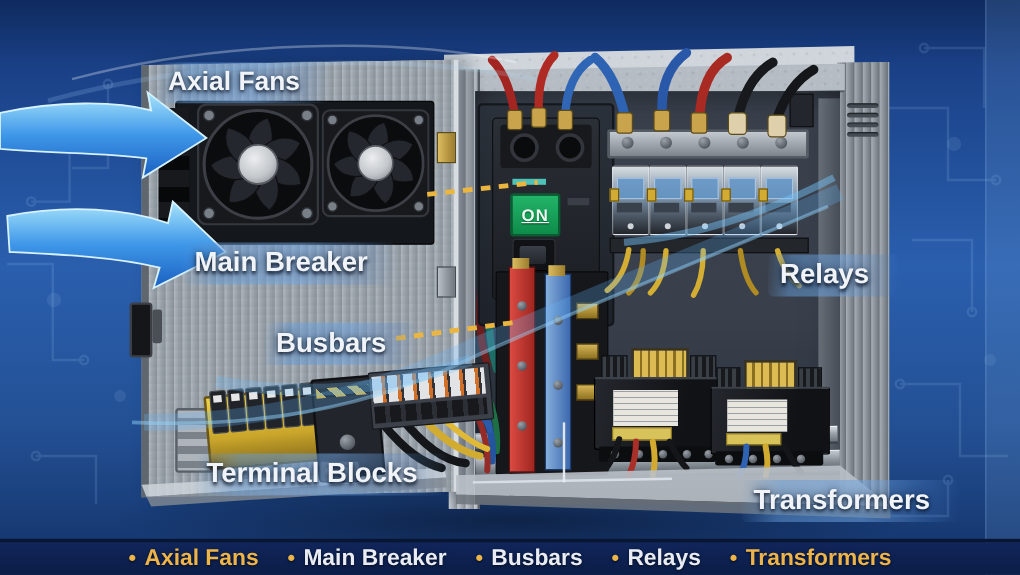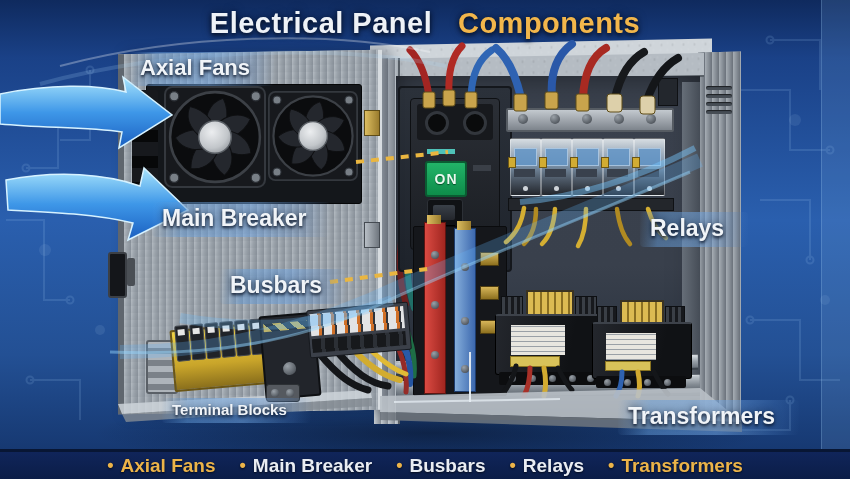--- a/index.html
+++ b/index.html
@@ -105,21 +105,21 @@
                 background:linear-gradient(180deg,#c2c9cf,#848c94 50%,#555d66);border-top:1px solid #e4e9ed;border-bottom:2px solid #31383f;"></div>
     <div class="abs" style="left:0;top:320px;width:304px;height:24px;background:linear-gradient(180deg,#4a5563,#2c3644)"></div>
 
     <div class="abs" style="left:2px;top:10px;width:110px;height:182px;background:linear-gradient(180deg,#2b313a,#1e232b);border:2px solid #14171c;border-radius:4px;">
       <div class="abs" style="left:10px;top:10px;width:88px;height:150px;background:linear-gradient(180deg,#2b2f36,#1b1e23);border:1px solid #0e1013;border-radius:4px;">
         <div class="abs" style="left:6px;top:5px;width:76px;height:36px;background:#17191d;border-radius:3px;"></div>
         <div class="abs" style="left:14px;top:12px;width:18px;height:18px;border-radius:50%;background:#0a0b0c;border:3px solid #32363c;"></div>
         <div class="abs" style="left:52px;top:12px;width:18px;height:18px;border-radius:50%;background:#0a0b0c;border:3px solid #32363c;"></div>
         <div class="abs" style="left:16px;top:50px;width:28px;height:5px;background:#4fc2b8;"></div>
         <div class="abs" style="left:14px;top:62px;width:38px;height:32px;background:linear-gradient(180deg,#22b468,#0e8c4a);border:2px solid #0a5c32;border-radius:3px;display:flex;align-items:center;justify-content:center;">
-          <span style="color:#eafaf0;font-size:14px;font-weight:bold;letter-spacing:1px;text-shadow:0 1px 1px rgba(0,60,30,.8);">ON</span>
+          <span style="color:#eafaf0;font-size:14px;font-weight:bold;letter-spacing:1px;text-shadow:0 1px 1px rgba(0,60,30,.8);text-decoration:underline;">ON</span>
         </div>
         <div class="abs" style="left:62px;top:66px;width:18px;height:6px;background:#3a3f47;"></div>
         <div class="abs" style="left:16px;top:100px;width:34px;height:42px;background:#101215;border-radius:3px;border:1px solid #2c3036;">
           <div class="abs" style="left:5px;top:5px;width:22px;height:15px;background:linear-gradient(180deg,#3a4048,#23262c);border-radius:2px;"></div>
           <div class="abs" style="left:7px;top:25px;width:18px;height:9px;background:#1c0807;border:1px solid #000;box-shadow:0 0 4px rgba(220,40,30,.7) inset;">
             <div class="abs" style="left:3px;top:2px;width:11px;height:4px;background:#d03424;"></div>
           </div>
         </div>
         <div class="abs" style="left:26px;top:146px;width:16px;height:5px;background:#0a0b0d;border-radius:2px;"></div>
       </div>
@@ -408,28 +408,23 @@
     <line x1="356" y1="162" x2="448" y2="152" stroke="#eab640" stroke-width="4" stroke-dasharray="8 7"></line>
     <line x1="330" y1="282" x2="434" y2="268" stroke="#eab640" stroke-width="4" stroke-dasharray="8 7"></line>
     <line x1="470" y1="352" x2="470" y2="402" stroke="#e6edf3" stroke-width="2" opacity="0.95"></line>
     <line x1="394" y1="402" x2="560" y2="399" stroke="#e6edf3" stroke-width="2" opacity="0.75"></line>
   </svg>
 
   <div class="lbl abs" style="left:130px;top:52px;font-size:22px"><span>Axial Fans</span></div>
   <div class="lbl abs" style="left:152px;top:202px;font-size:23px"><span>Main Breaker</span></div>
   <div class="lbl abs" style="left:220px;top:269px;font-size:23px"><span>Busbars</span></div>
   <div class="lbl abs" style="left:640px;top:212px;font-size:23px"><span>Relays</span></div>
-  <div class="lbl abs" style="left:162px;top:398px;font-size:15px"><span>Terminal Blocks</span></div>
+  <div class="lbl abs" style="left:162px;top:378px;font-size:23px"><span>Terminal Blocks</span></div>
   <div class="lbl abs" style="left:618px;top:400px;font-size:23px"><span>Transformers</span></div>
 
-  <div id="title" class="abs">
-    <span class="t-white">Electrical Panel</span>
-    <span class="t-white">&nbsp;</span>
-    <span class="t-gold">Components</span>
-  </div>
 
   <div id="footer" class="abs">
     <span class="f-item">
       <span class="f-bullet">•</span>
       <span class="f-gold">Axial Fans</span>
     </span>
     <span class="f-item">
       <span class="f-bullet">•</span>
       <span class="f-white">Main Breaker</span>
     </span>

